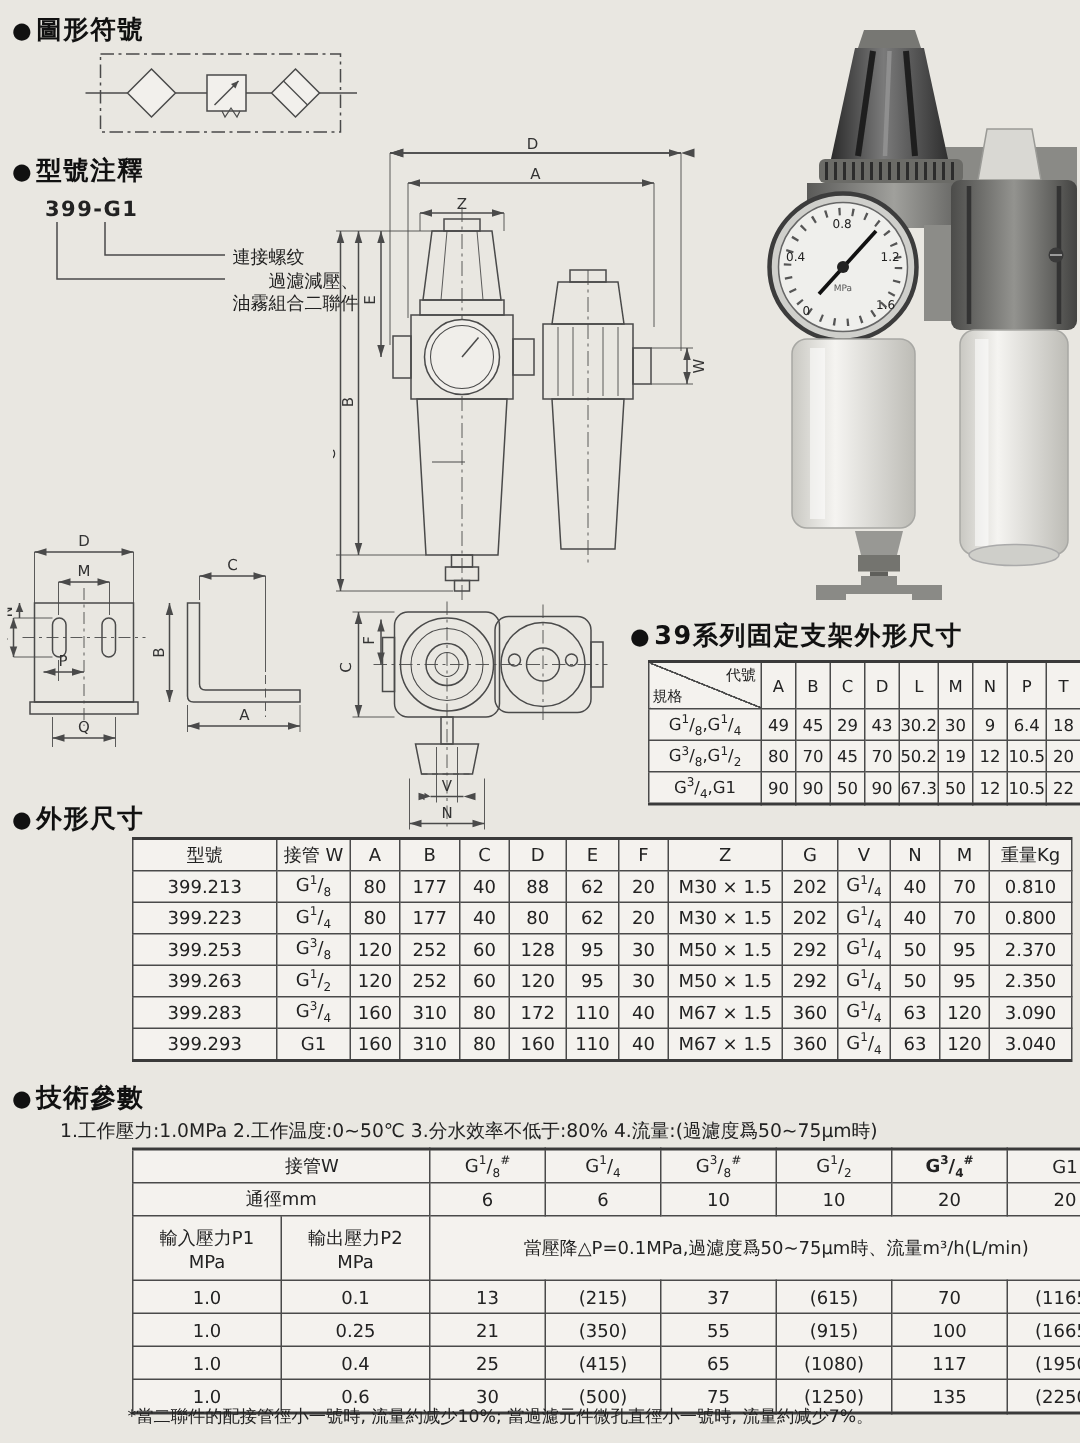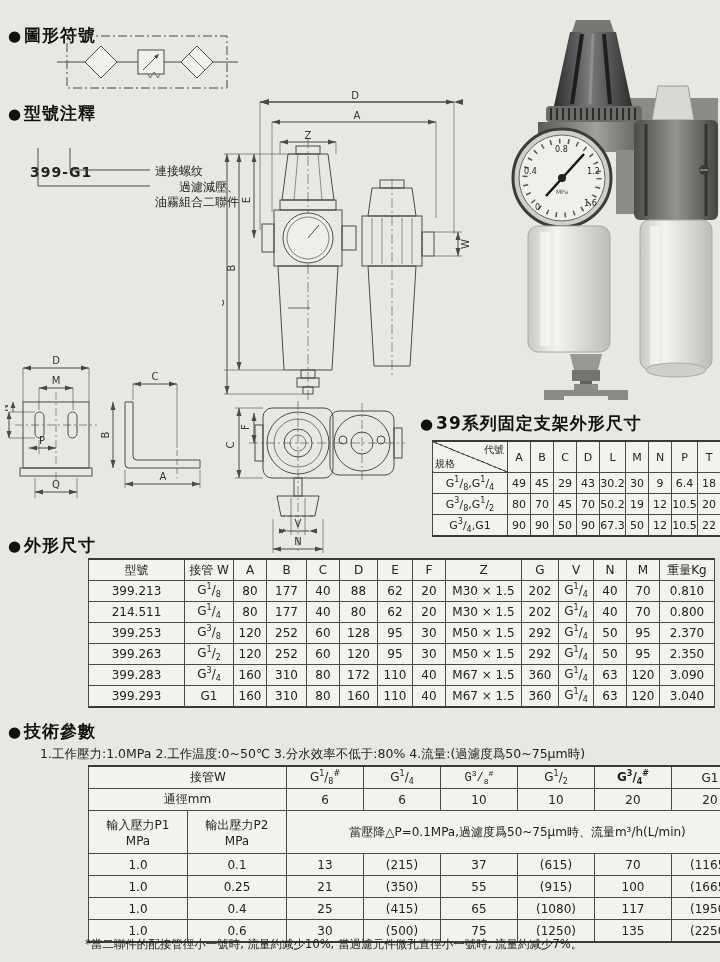--- a/index.html
+++ b/index.html
@@ -37,21 +37,21 @@
   .ttable td.tall{height:42px;}
   .tech-note{position:absolute;left:40px;top:746px;font-size:12.5px;color:#222;white-space:nowrap;}
   .footnote{position:absolute;left:85px;top:937px;font-size:11.5px;color:#222;white-space:nowrap;}
   .photo{position:absolute;left:498px;top:2px;}
 </style>
 </head>
 <body>
 
 <div class="page">
 
-  <div class="sec-title" style="left:8px;top:24px;text-align:center;"><span class="bullet">●</span><span>圖形符號</span></div>
+  <div class="sec-title" style="left:8px;top:8px;text-align:center;"><span class="bullet">●</span><span>圖形符號</span></div>
   <div class="sec-title" style="left:8px;top:102px;"><span class="bullet">●</span><span>型號注釋</span></div>
   <div class="sec-title" style="left:420px;top:412px;"><span class="bullet">●</span><span>39系列固定支架外形尺寸</span></div>
   <div class="sec-title" style="left:8px;top:534px;"><span class="bullet">●</span><span>外形尺寸</span></div>
   <div class="sec-title" style="left:8px;top:720px;"><span class="bullet">●</span><span>技術參數</span></div>
 
   <div class="drawing" style="left:55px;top:28px;">
     <svg width="185" height="70" viewBox="0 0 185 70">
       <rect x="12" y="8" width="160" height="52" fill="none" stroke="#4a4a4a" stroke-width="1" stroke-dasharray="9 3 2 3"></rect>
       <line x1="2" y1="34" x2="30" y2="34" stroke="#4a4a4a"></line>
       <line x1="155" y1="34" x2="183" y2="34" stroke="#4a4a4a"></line>
@@ -60,21 +60,21 @@
       <rect x="83" y="22" width="26" height="24" fill="#f2f0ec" stroke="#4a4a4a"></rect>
       <line x1="88" y1="42" x2="104" y2="26" stroke="#4a4a4a"></line>
       <polygon points="104,26 99,28 102,31" fill="#4a4a4a"></polygon>
       <path d="M93,46 l2,4 l4,-6 l4,6 l2,-4" fill="none" stroke="#4a4a4a" stroke-width="0.8"></path>
       <line x1="109" y1="34" x2="126" y2="34" stroke="#4a4a4a"></line>
       <polygon points="142,18 158,34 142,50 126,34" fill="#f2f0ec" stroke="#4a4a4a"></polygon>
       <line x1="134" y1="26" x2="150" y2="42" stroke="#4a4a4a" stroke-width="0.8"></line>
     </svg>
   </div>
 
-  <div class="model-code" style="left:30px;top:132px;margin-top:32px;">399-G1</div>
+  <div class="model-code" style="left:30px;top:132px;">399-G1</div>
   <div class="drawing" style="left:30px;top:148px;">
     <svg width="130" height="60" viewBox="0 0 130 60">
       <polyline points="40,0 40,22 120,22" fill="none" stroke="#4a4a4a"></polyline>
       <polyline points="8,0 8,38 120,38" fill="none" stroke="#4a4a4a"></polyline>
     </svg>
   </div>
   <div class="model-label" style="left:155px;top:163px;">連接螺纹</div>
   <div class="model-label" style="left:155px;top:179px;margin-left:24px;">過濾減壓、</div>
   <div class="model-label" style="left:155px;top:194px;">油霧組合二聯件</div>
 
@@ -448,21 +448,21 @@
           <td>62</td>
           <td>20</td>
           <td>M30 × 1.5</td>
           <td>202</td>
           <td>G<sup>1</sup>/<sub>4</sub></td>
           <td>40</td>
           <td>70</td>
           <td>0.810</td>
         </tr>
         <tr>
-          <td>214.511</td>
+          <td>399.223</td>
           <td>G<sup>1</sup>/<sub>4</sub></td>
           <td>80</td>
           <td>177</td>
           <td>40</td>
           <td>80</td>
           <td>62</td>
           <td>20</td>
           <td>M30 × 1.5</td>
           <td>202</td>
           <td>G<sup>1</sup>/<sub>4</sub></td>
@@ -538,21 +538,21 @@
   </table>
 
   <div class="tech-note">1.工作壓力:1.0MPa  2.工作温度:0~50℃  3.分水效率不低于:80%  4.流量:(過濾度爲50~75μm時)</div>
 
   <table class="ttable">
     <tbody>
       <tr>
         <td colspan="2" style="width:156px;padding-left:41px;">接管W</td>
       <td style="width: 76px;">G<sup>1</sup>/<sub>8</sub><sup>#</sup></td>
           <td style="width: 76px;">G<sup>1</sup>/<sub>4</sub></td>
-          <td style="width: 76px; font-family: Liberation Mono, monospace;">G<sup>3</sup>/<sub>8</sub><sup>#</sup></td>
+          <td style="width: 76px;">G<sup>3</sup>/<sub>8</sub><sup>#</sup></td>
           <td style="width: 76px;">G<sup>1</sup>/<sub>2</sub></td>
           <td style="width: 76px; font-weight: bold;">G<sup>3</sup>/<sub>4</sub><sup>#</sup></td>
           <td style="width: 76px;">G1</td>
         </tr>
       <tr>
         <td colspan="2">通徑mm</td>
       <td>6</td>
           <td>6</td>
           <td>10</td>
           <td>10</td>

